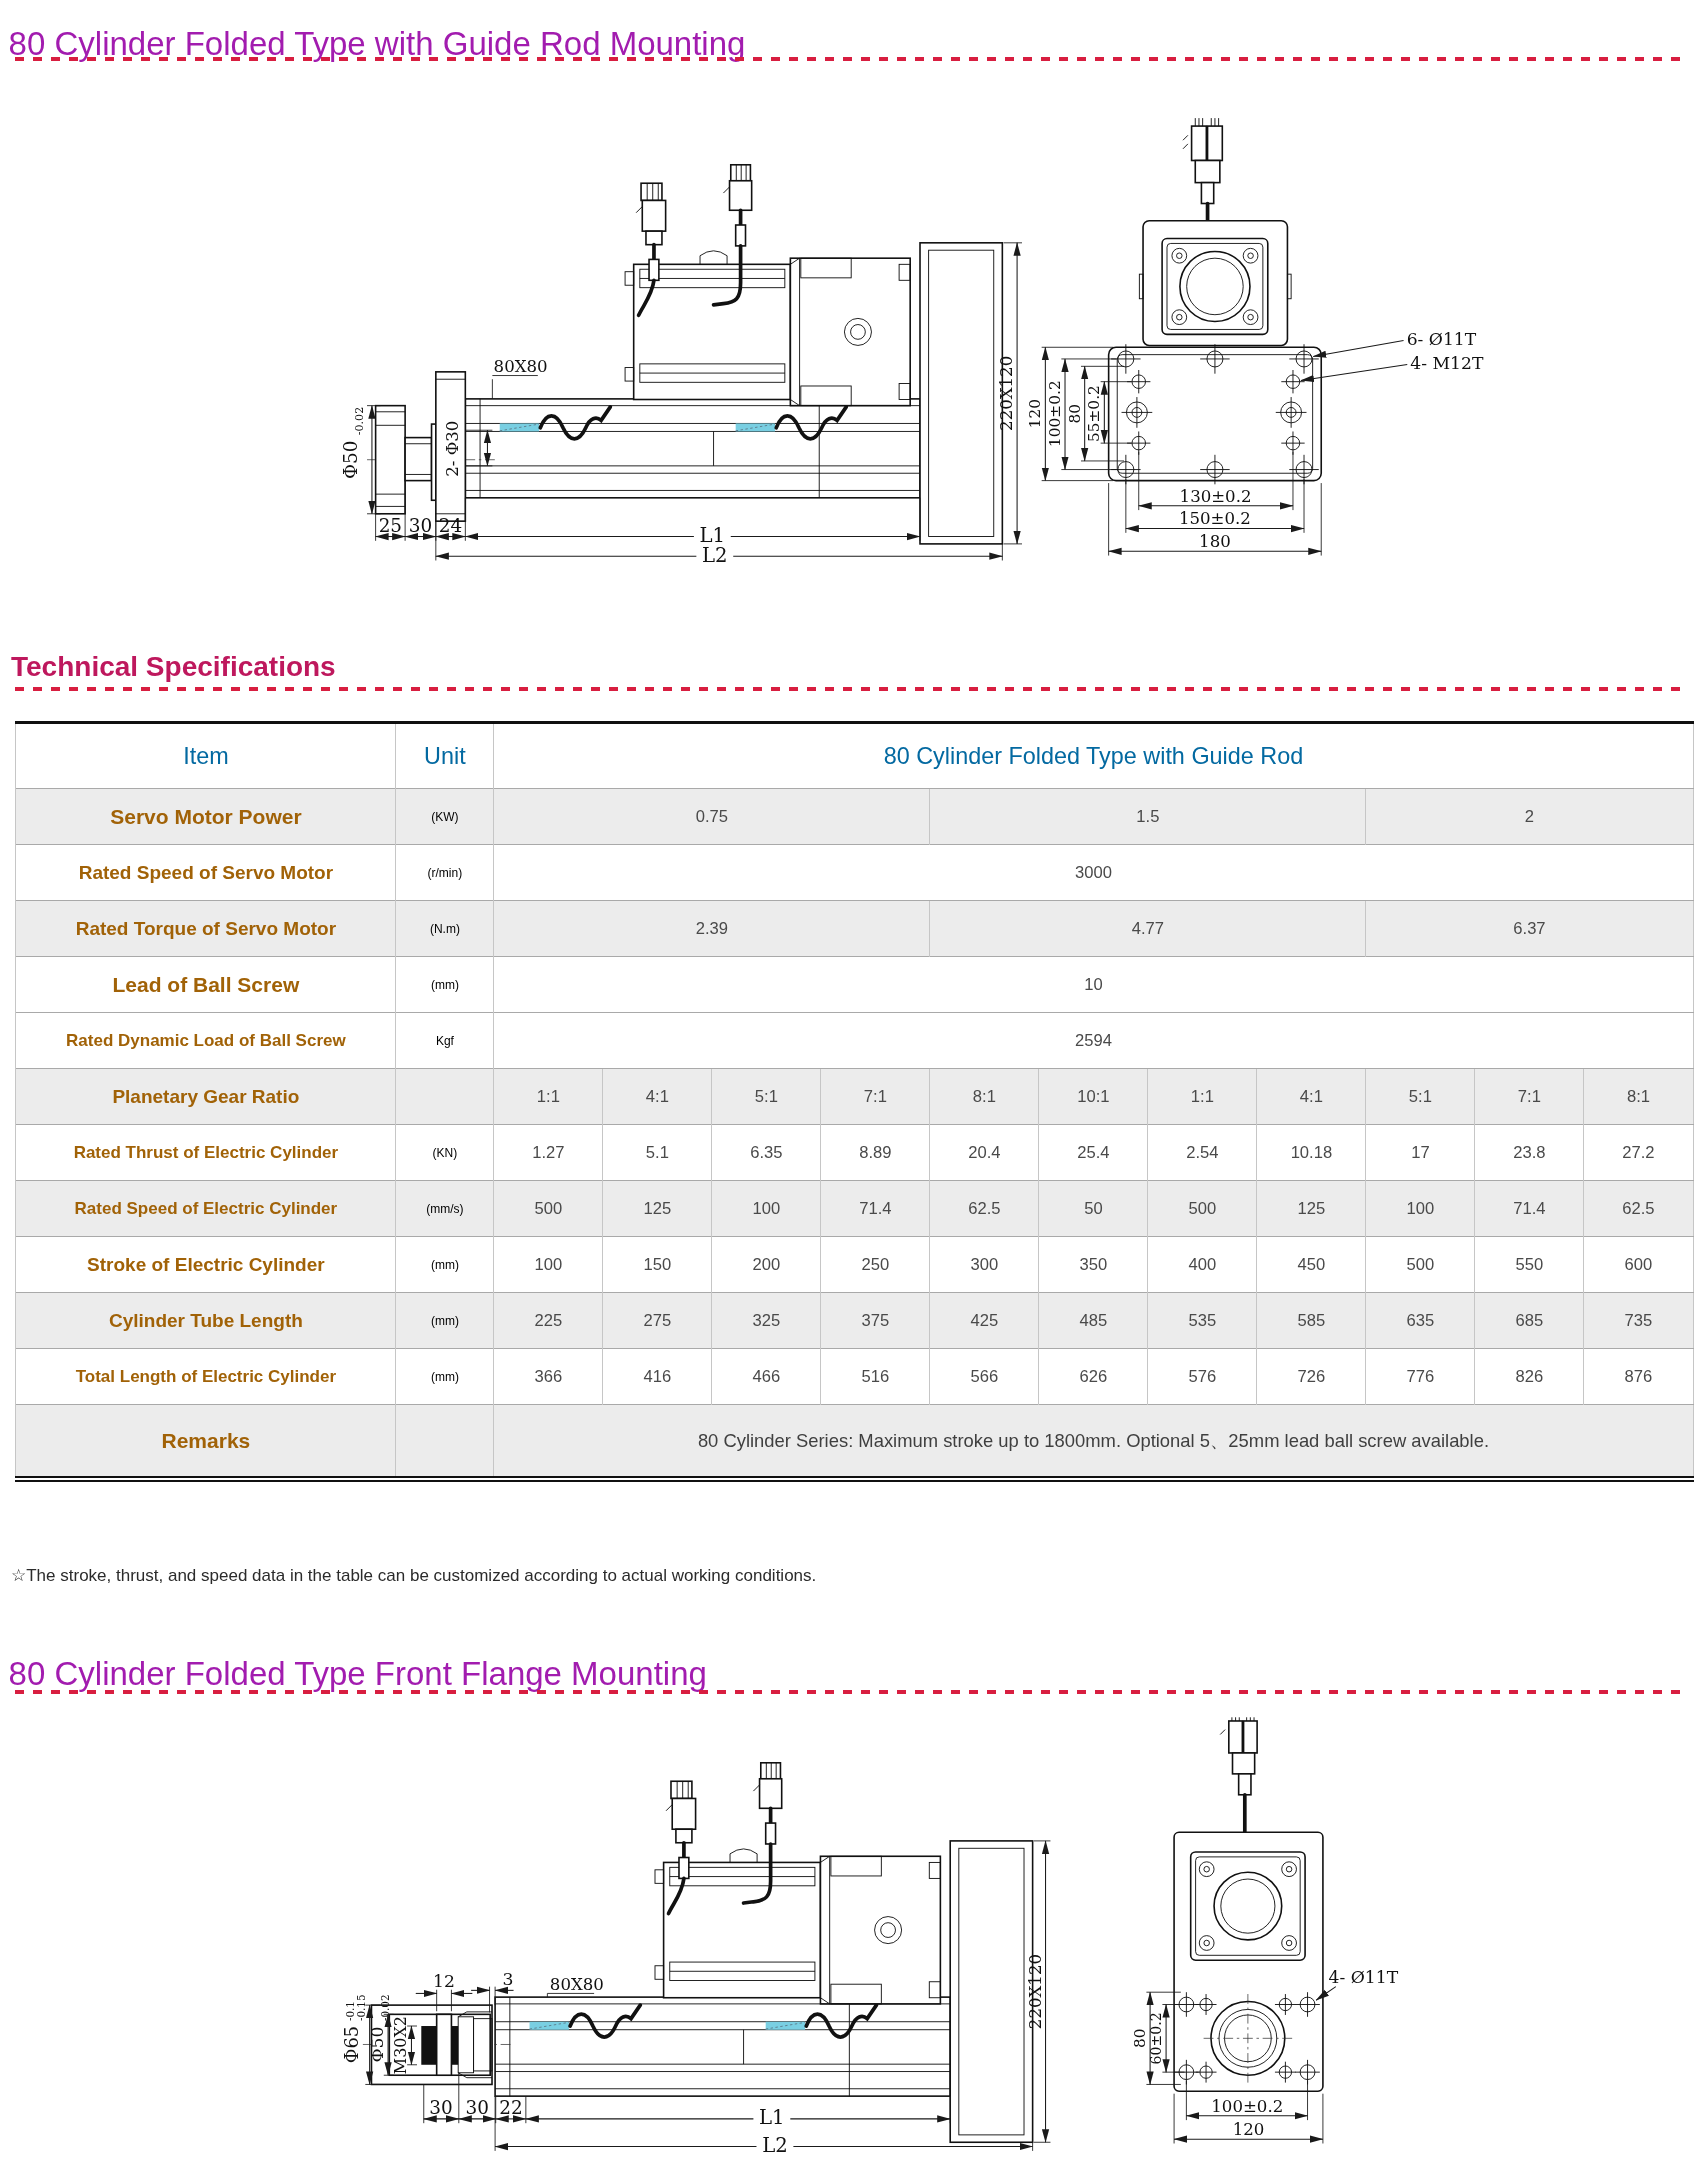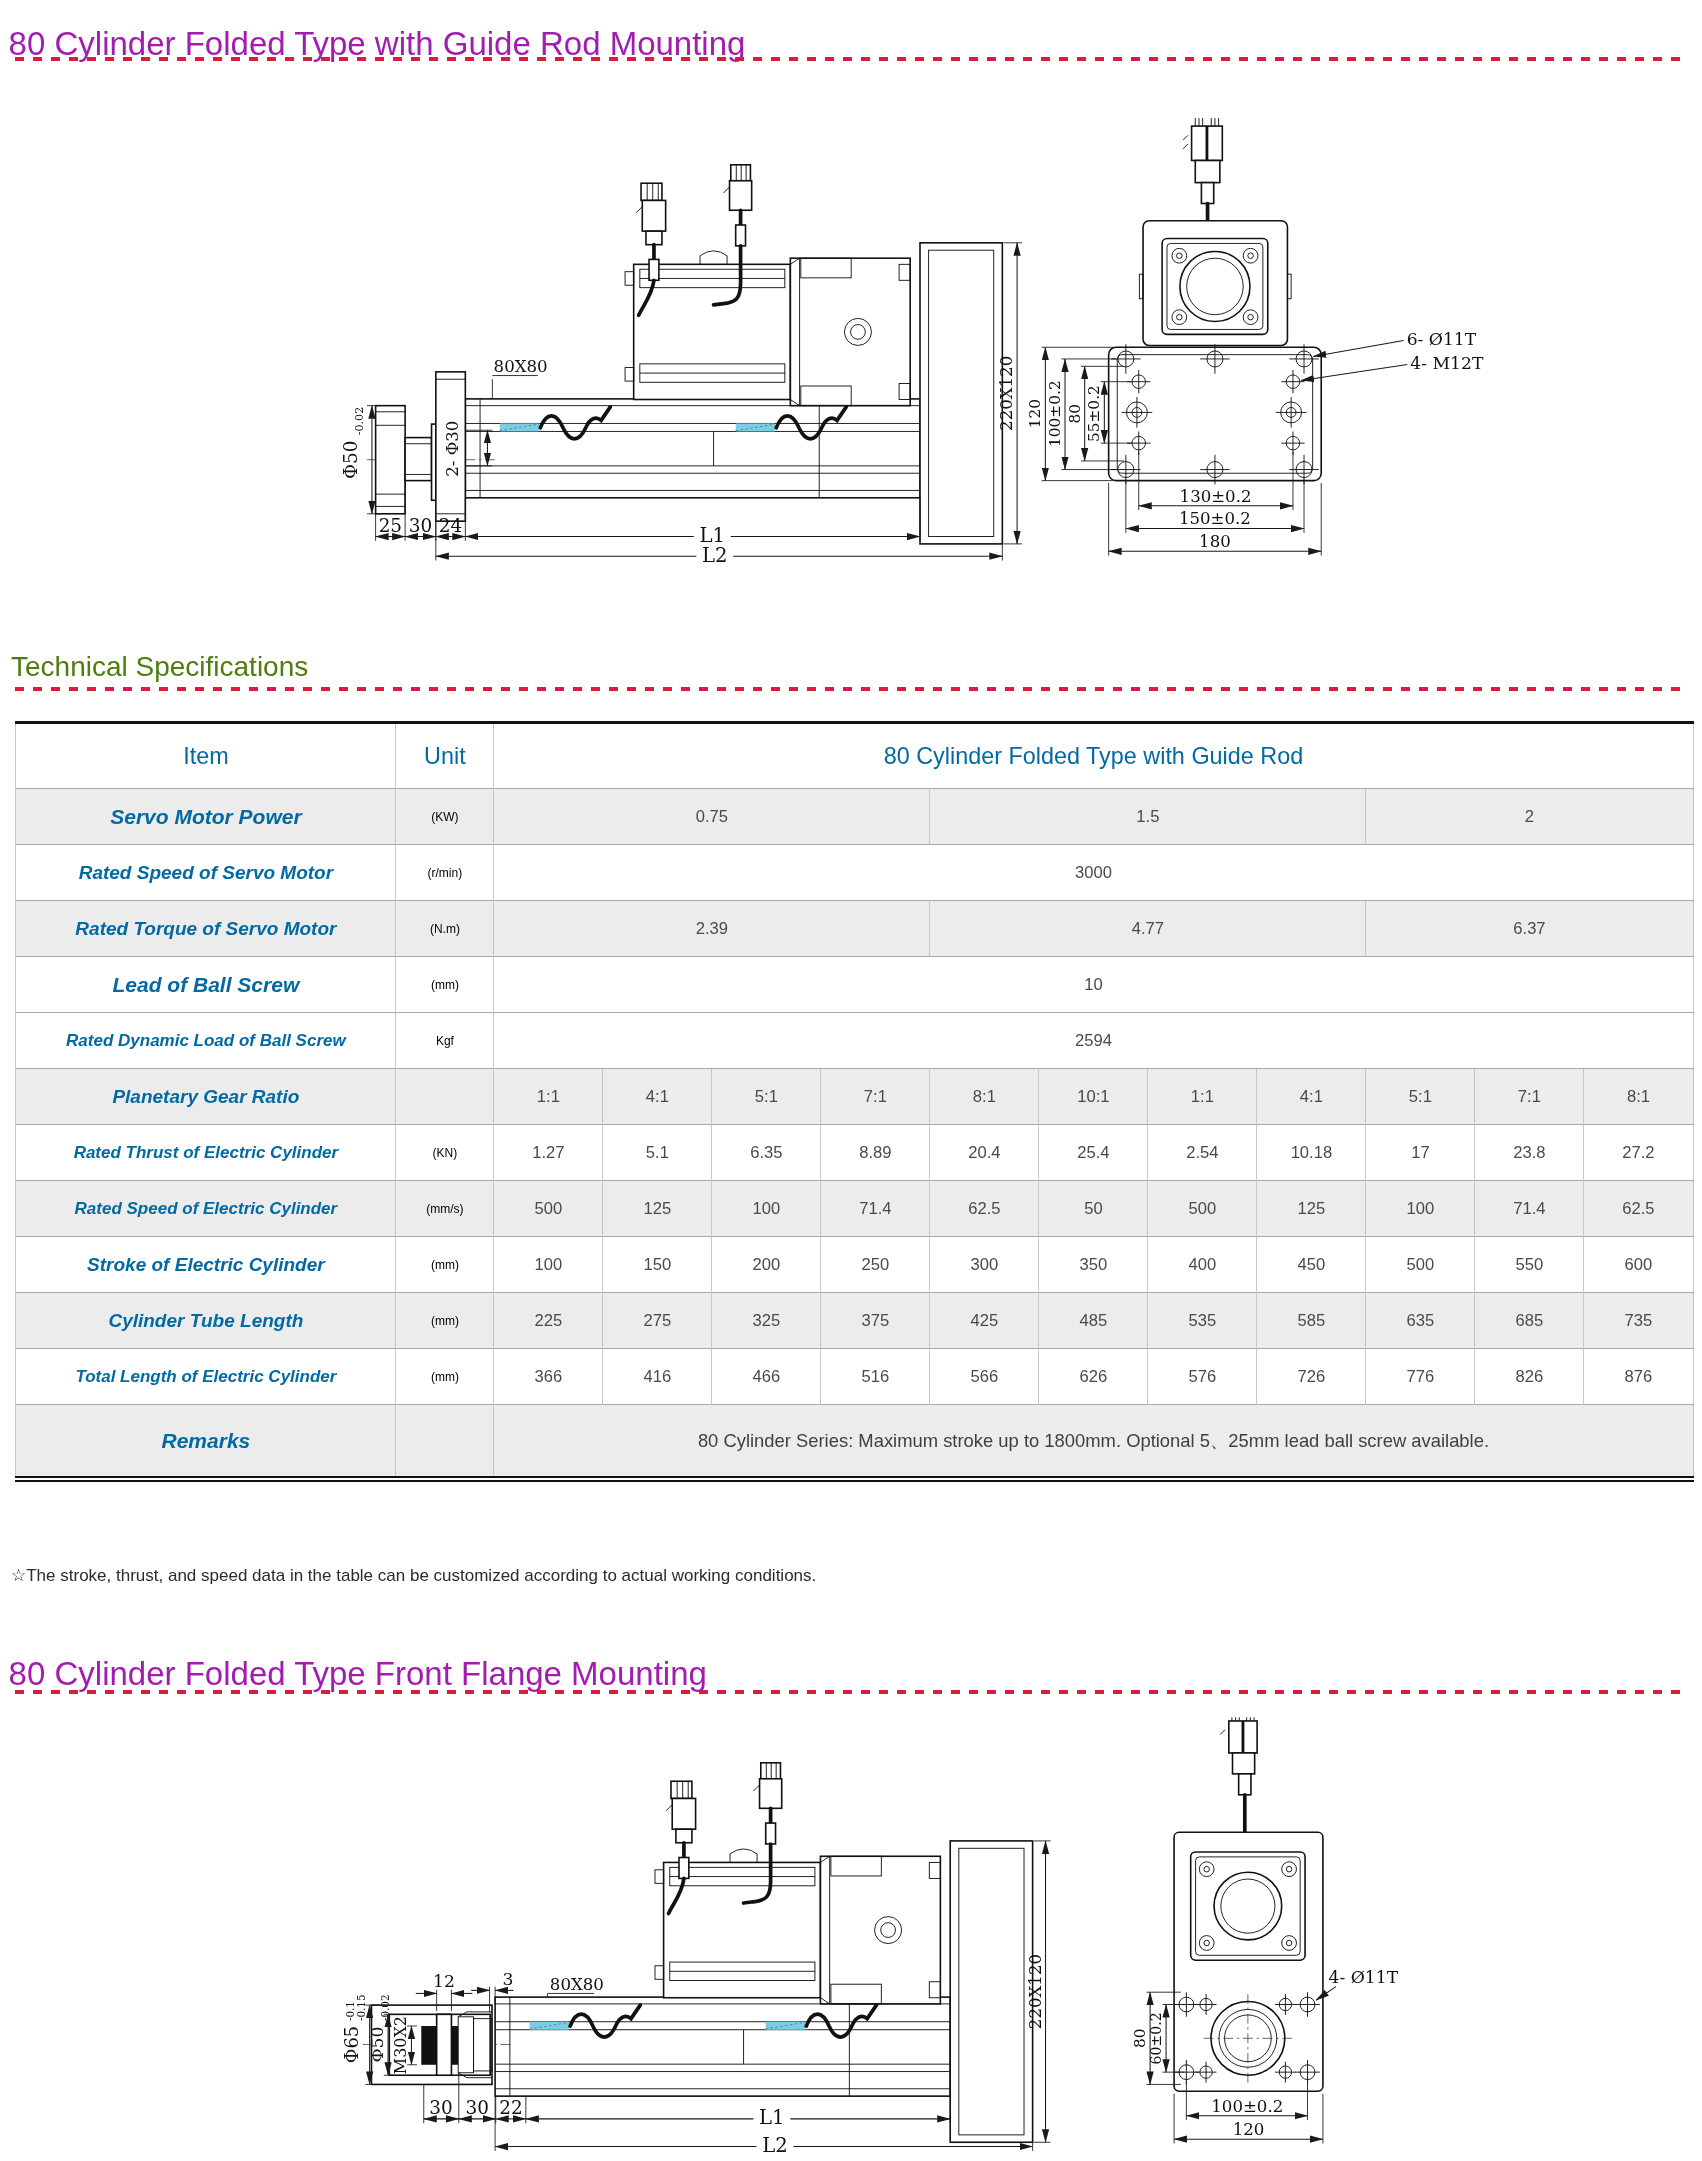--- a/index.html
+++ b/index.html
@@ -5,21 +5,21 @@
   html,body{margin:0;padding:0;}
   body{
     width:1703px;height:2161px;position:relative;background:#ffffff;
     font-family:"Liberation Sans",sans-serif;color:#3d3d3d;overflow:hidden;
   }
   .page-title{
     position:absolute;left:8.6px;font-size:33px;font-weight:400;color:#a21caf;
     letter-spacing:0px;white-space:nowrap;
   }
   .section-title{
-    position:absolute;left:11px;font-size:28px;font-weight:400;color:#4d7c0f;white-space:nowrap;text-align:right;
+    position:absolute;left:11px;font-size:28px;font-weight:700;color:#be185d;white-space:nowrap;text-align:right;
   }
   .dashline{
     position:absolute;left:15.4px;width:1673px;height:3.7px;
     background:repeating-linear-gradient(90deg,#d81e40 0,#d81e40 9.2px,transparent 9.2px,transparent 18px);
   }
   
   .spec-table{
     position:absolute;left:15.4px;top:721px;width:1673px;
     border-collapse:collapse;table-layout:fixed;
     border-left:1.2px solid #c6c6c6;border-right:1.2px solid #c6c6c6;
@@ -27,21 +27,21 @@
   }
   .spec-table td,.spec-table th{
     border-left:1.2px solid #c6c6c6;border-top:1.8px solid #a9a9a9;
     text-align:center;vertical-align:middle;padding:0 3.7px;
     overflow:hidden;white-space:nowrap;
   }
   .spec-table thead th{height:64px;font-weight:400;font-size:23.4px;background:#fff;border-top:none;color:#0369a1;}
   .spec-table tbody td{height:55px;background:#fff;}
   .spec-table tbody tr.shade td{background:#ececec;}
   .spec-table tbody tr.tall td{height:71px;}
-  .c-item{font-weight:700;color:#0369a1;font-style:italic;}
+  .c-item{font-weight:700;color:#a16207;}
   .sz-l{font-size:21px;} .sz-m{font-size:19px;} .sz-s{font-size:17px;}
   .c-unit{font-size:12px;color:#000000;}
   .c-val{font-size:16.6px;color:#4a4a4a;}
   .c-rem{font-size:18.4px;color:#3f3f3f;}
   .footnote{position:absolute;left:11px;font-size:17px;color:#2b2b2b;}
   
   svg{position:absolute;left:0;}
   .ln{stroke:#111;stroke-width:2.6;fill:none;}
   .lf{stroke:#111;stroke-width:2.6;fill:#fff;}
   .lt{stroke:#111;stroke-width:1.5;fill:none;}

